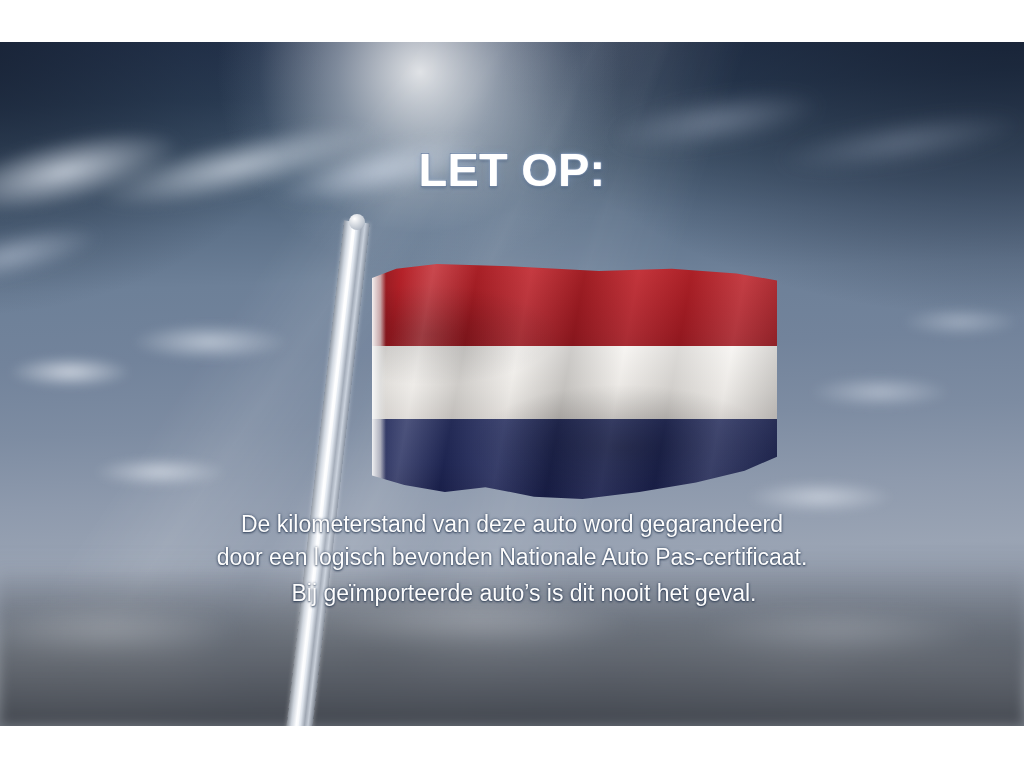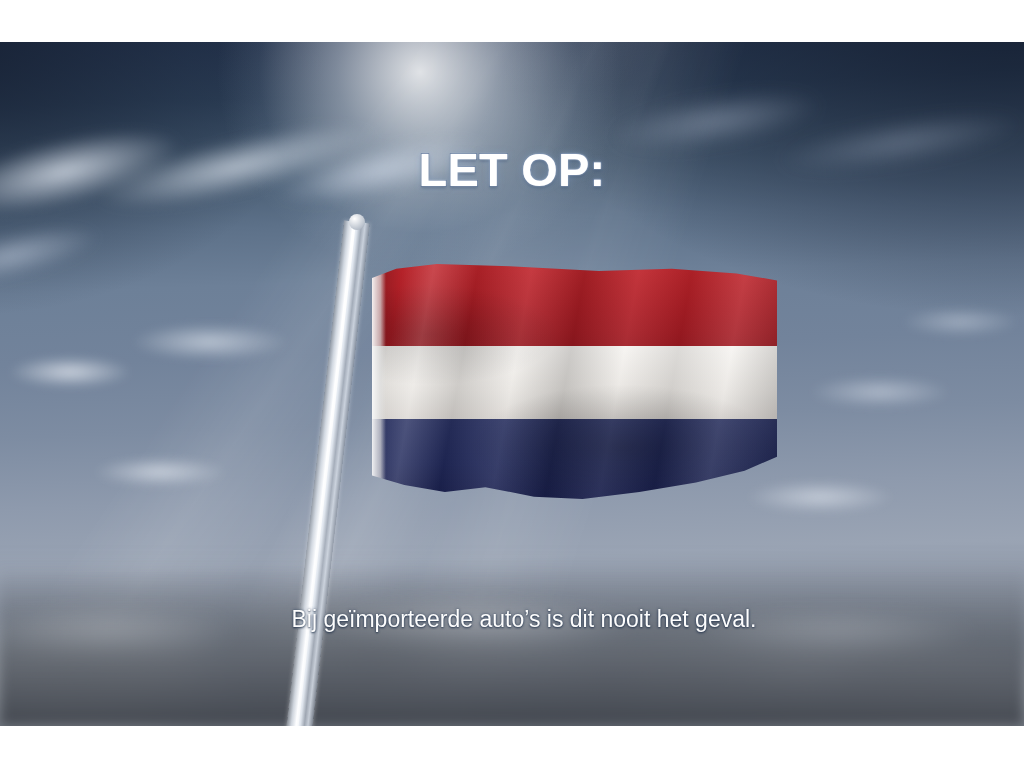--- a/index.html
+++ b/index.html
@@ -231,21 +231,21 @@
     text-align:center;
     color:#fdfdfd;
     font-weight:400;
     font-size:23px;
     line-height:1.42;
     text-shadow:
       0 0 3px rgba(40,60,90,0.75),
       0 1px 2px rgba(20,35,60,0.70);
   }
   .body-block-1 { top:466px; }
-  .body-block-2 { top:561px;padding-left:24px; }
+  .body-block-2 { top:535px;padding-left:24px; }
 </style>
 </head>
 <body>
 
 <div class="page">
 
   <div class="photo">
 
     <div class="sky"></div>
     <div class="haze"></div>
@@ -264,18 +264,22 @@
     <div class="flag">
       <div class="stripe stripe-red"></div>
       <div class="stripe stripe-white"></div>
       <div class="stripe stripe-blue"></div>
       <div class="folds"></div>
       <div class="hoist"></div>
     </div>
 
     <div class="headline headline-1">LET OP:</div>
 
+    <div class="body-text body-block-1">
+      <div>De kilometerstand van deze auto word gegarandeerd</div>
+      <div>door een logisch bevonden Nationale Auto Pas-certificaat.</div>
+    </div>
     <div class="body-text body-block-2">
       <div>Bij geïmporteerde auto’s is dit nooit het geval.</div>
     </div>
 
   </div>
 </div>
 
 </body></html>

